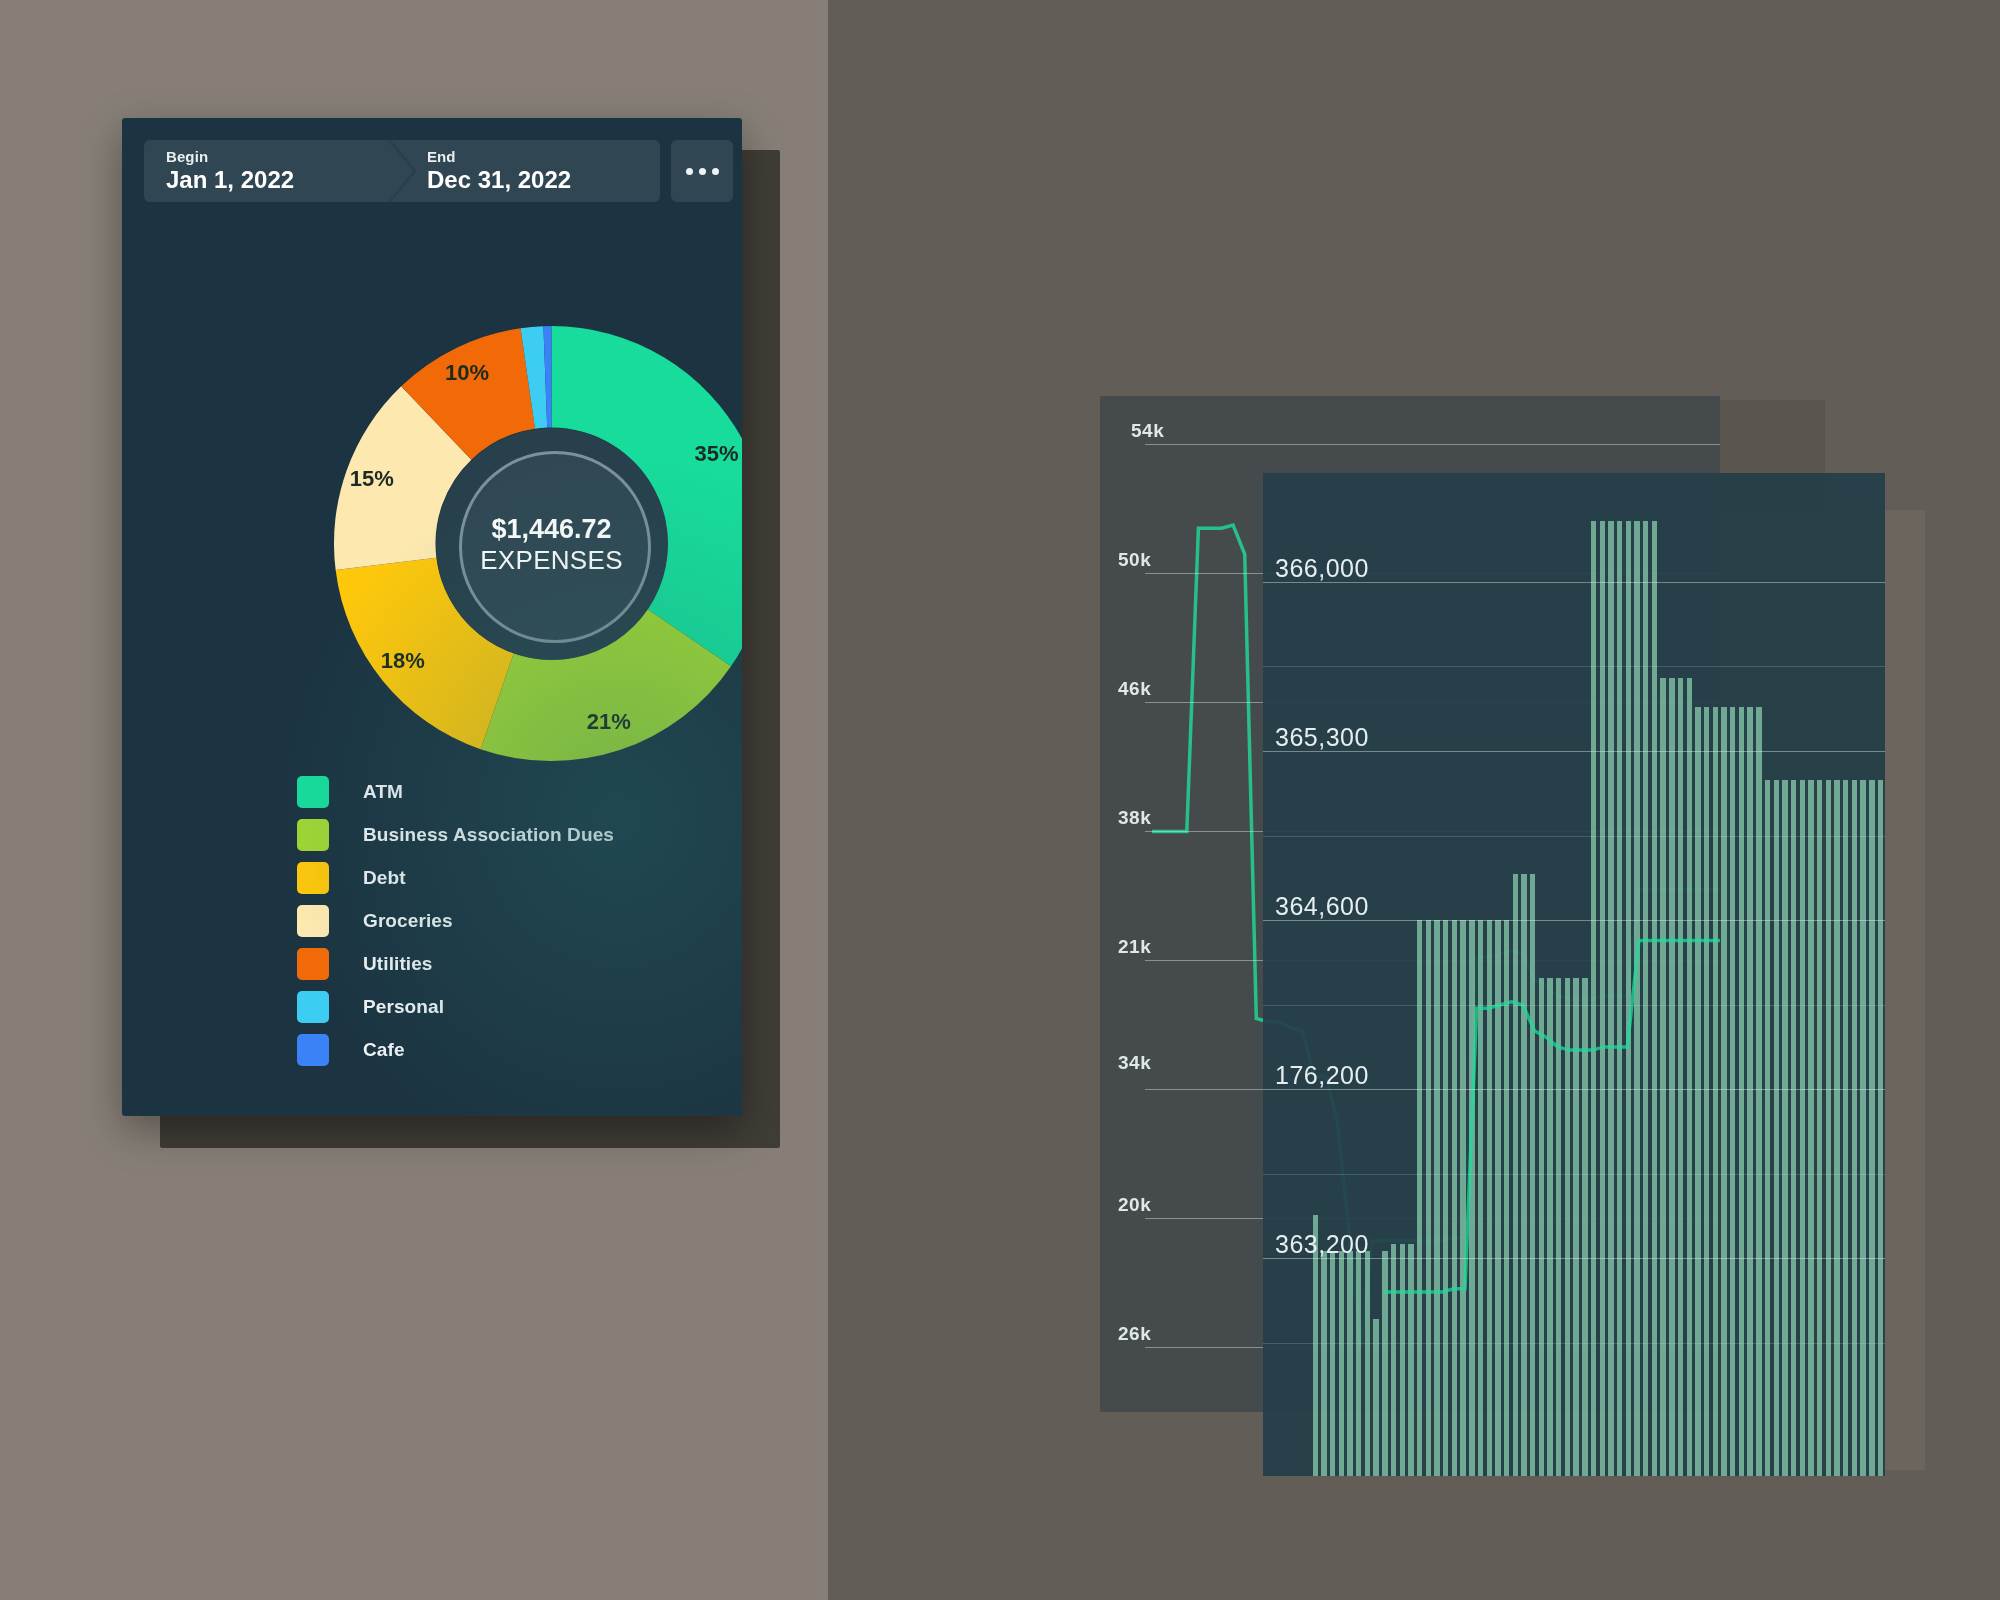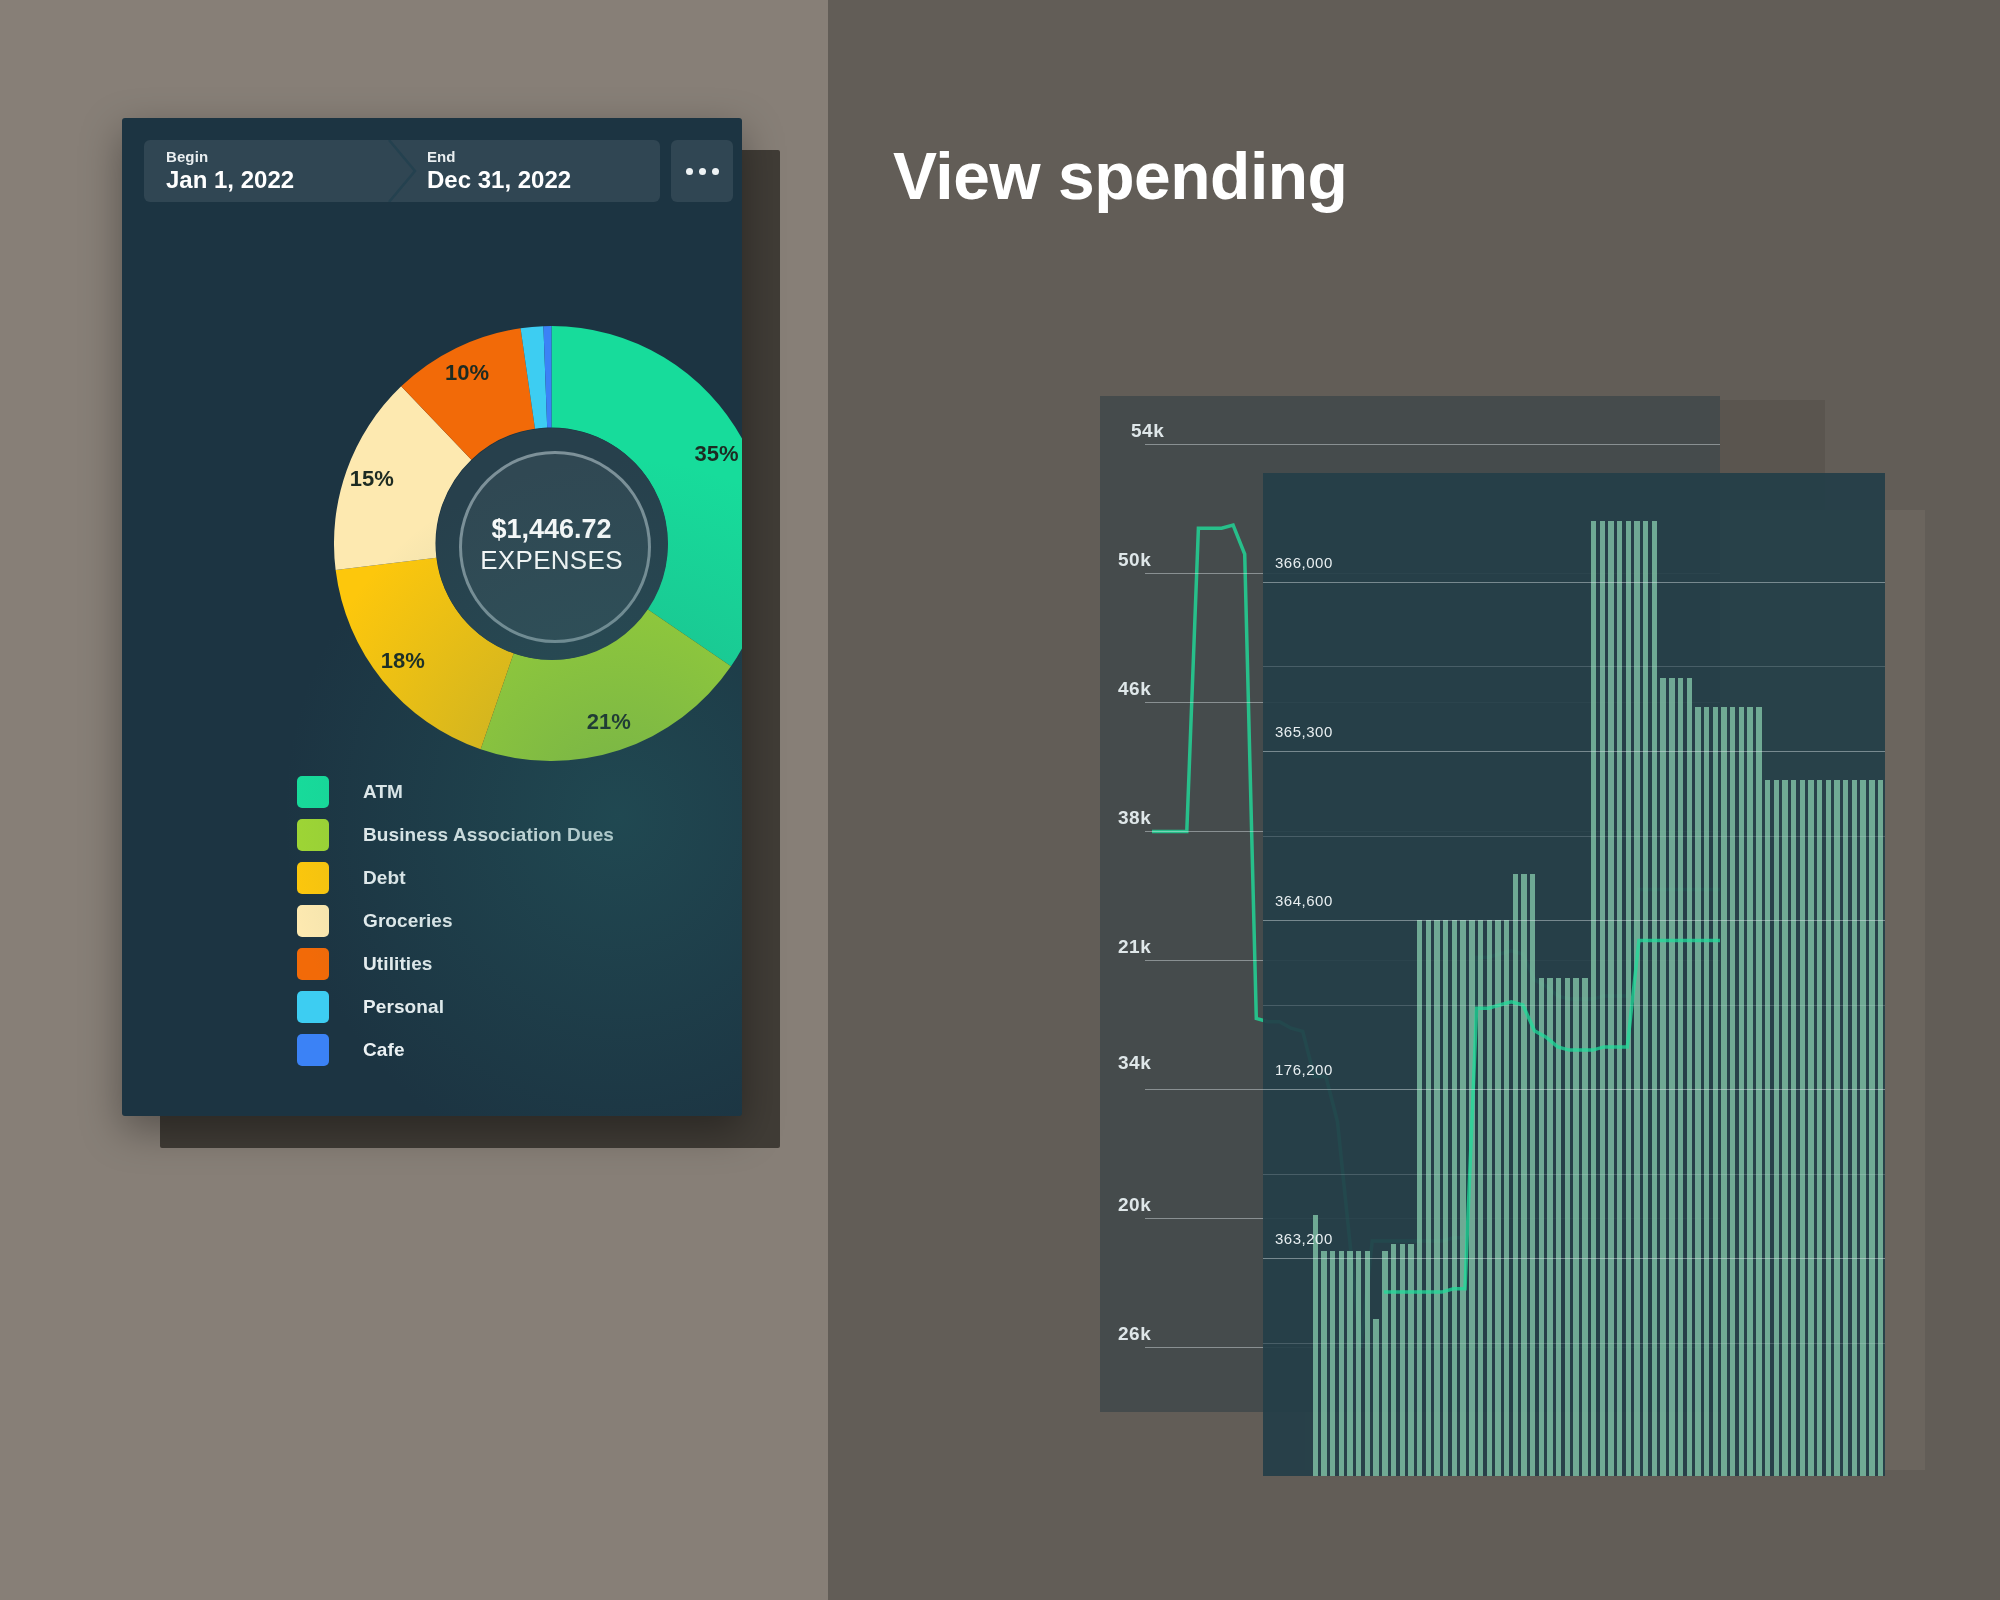--- a/index.html
+++ b/index.html
@@ -95,21 +95,21 @@
     position:absolute;left:1100px;top:396px;width:620px;height:1016px;
     background:#454b4c;overflow:hidden;
   }
   .panel-front{
     position:absolute;left:1263px;top:473px;width:622px;height:1003px;
     background:rgba(36,62,72,.93);overflow:hidden;
   }
   .gridline{position:absolute;left:0;right:0;height:1px;background:rgba(230,240,242,.42);}
   .gridline.faint{background:rgba(230,240,242,.18);}
   .ytick{position:absolute;font-size:19px;font-weight:700;color:#dfe7e9;letter-spacing:.5px;}
-  .ytick.front{font-weight:400;font-size:15px;color:#e7eef0;}
+  .ytick.front{font-weight:400;font-size:25px;color:#e7eef0;}
   .bar{position:absolute;bottom:0;background:rgba(140,210,178,.72);}
   .lineholder{position:absolute;inset:0;}
 </style>
 </head>
 <body>
 
 <div class="bg-right"></div>
 
 <div class="card-shadow"></div>
 
@@ -208,21 +208,21 @@
         <div class="lg-name">Personal</div>
       </div>
       <div class="legend-row">
         <div class="sw" style="background: rgb(59, 130, 246);"></div>
         <div class="lg-name">Cafe</div>
       </div>
     </div>
 </div>
 
 <div class="headline">
-  <span>View spending</span><br>
+  <br>
 </div>
 
 <div class="chart-shadow"></div>
 <div class="chart-shadow2"></div>
 
 <div class="panel-back" id="panel-back">
   <svg class="lineholder" id="back-line-svg" viewBox="0 0 620 1016" preserveAspectRatio="none">
       <path d="M52.0 435.4 L63.6 435.4 L75.2 435.4 L86.8 435.4 L98.4 132.2 L110.0 132.2 L121.6 132.2 L133.1 129.0 L144.7 158.0 L156.3 622.5 L167.9 625.7 L179.5 625.7 L191.1 632.2 L202.7 635.4 L214.3 680.6 L225.9 680.6 L237.5 725.7 L249.1 838.6 L260.7 951.5 L272.2 845.1 L283.8 845.1 L295.4 845.1 L307.0 845.1 L318.6 845.1 L330.2 845.1 L341.8 845.1 L353.4 841.8 L365.0 841.8 L376.6 561.2 L388.2 561.2 L399.8 558.0 L411.3 554.8 L422.9 558.0 L434.5 583.8 L446.1 590.2 L457.7 599.9 L469.3 603.1 L480.9 603.1 L492.5 603.1 L504.1 599.9 L515.7 599.9 L527.3 599.9 L538.9 493.5 L550.4 493.5 L562.0 493.5 L573.6 493.5 L585.2 493.5 L596.8 493.5 L608.4 493.5 L620.0 493.5 " fill="none" stroke="#1fdc9a" stroke-width="3.5" stroke-opacity=".8"></path>
     </svg>
 <div class="gridline" style="top: 48.381px; left: 45px;"></div>

